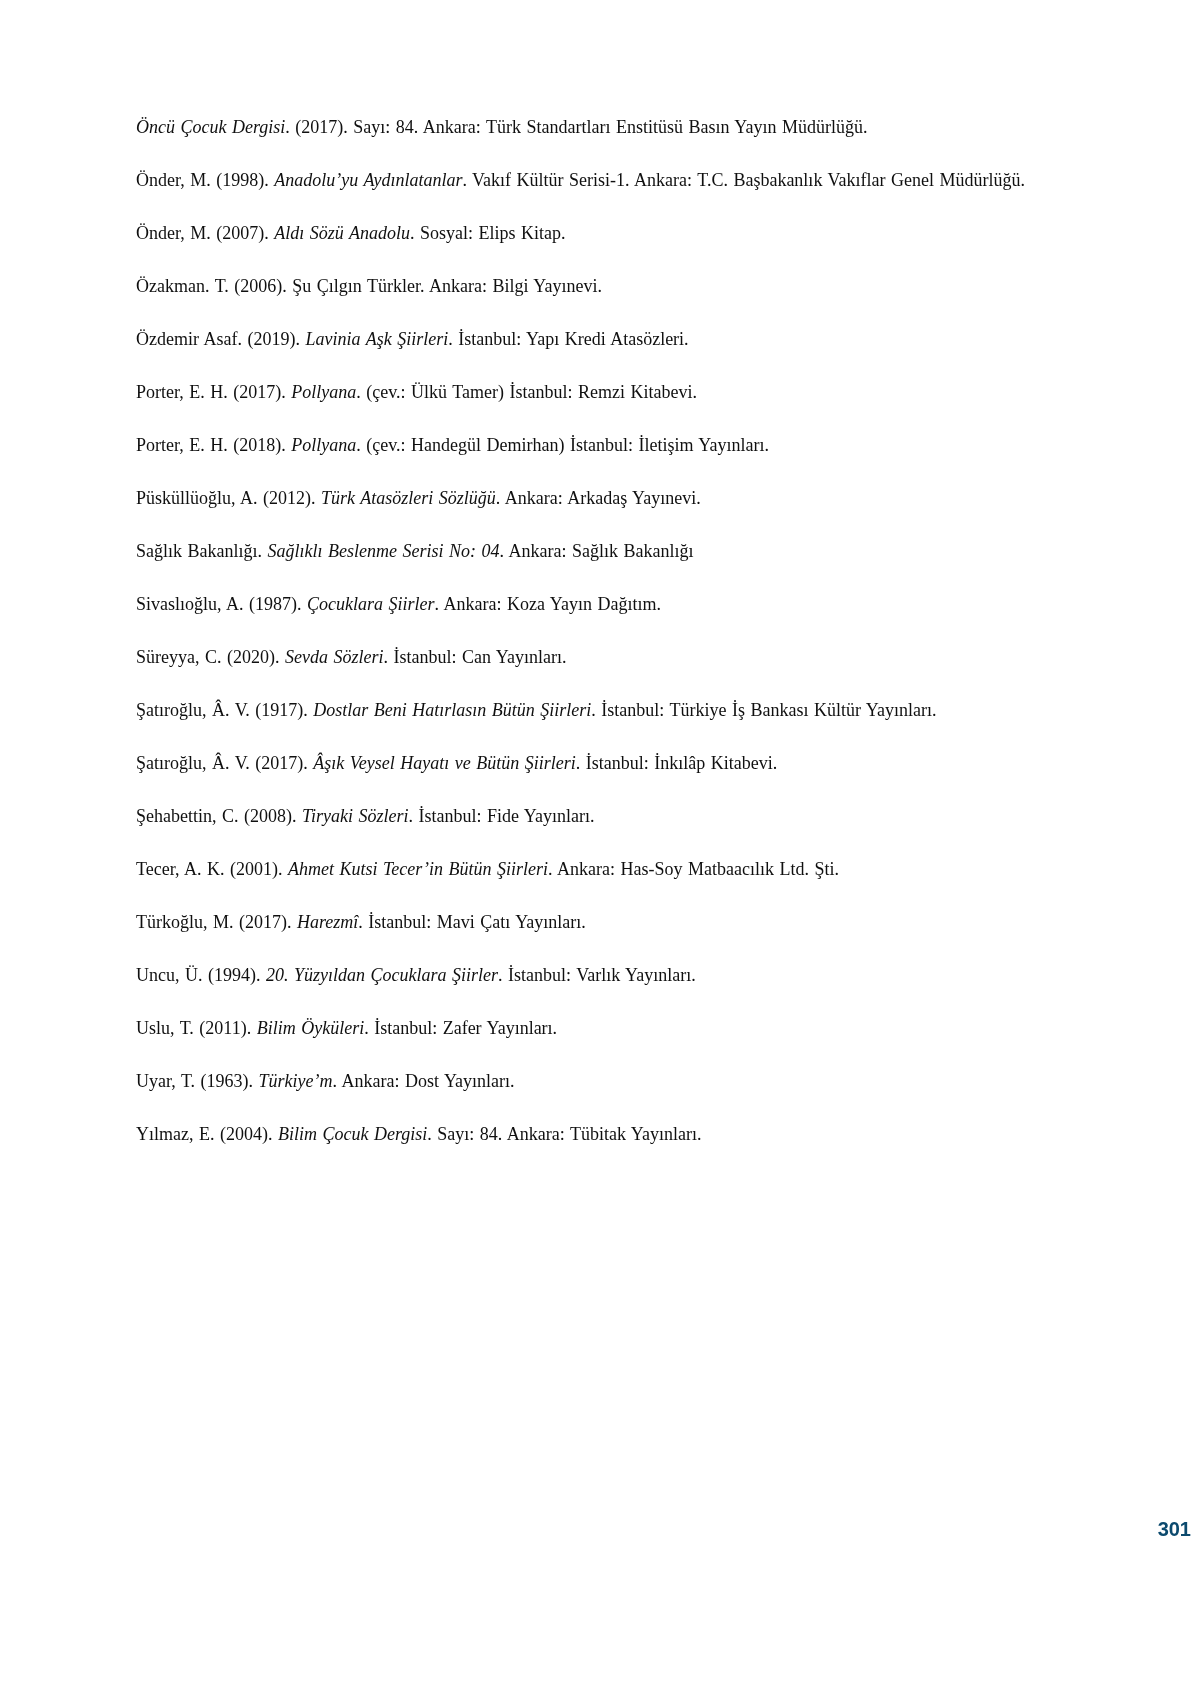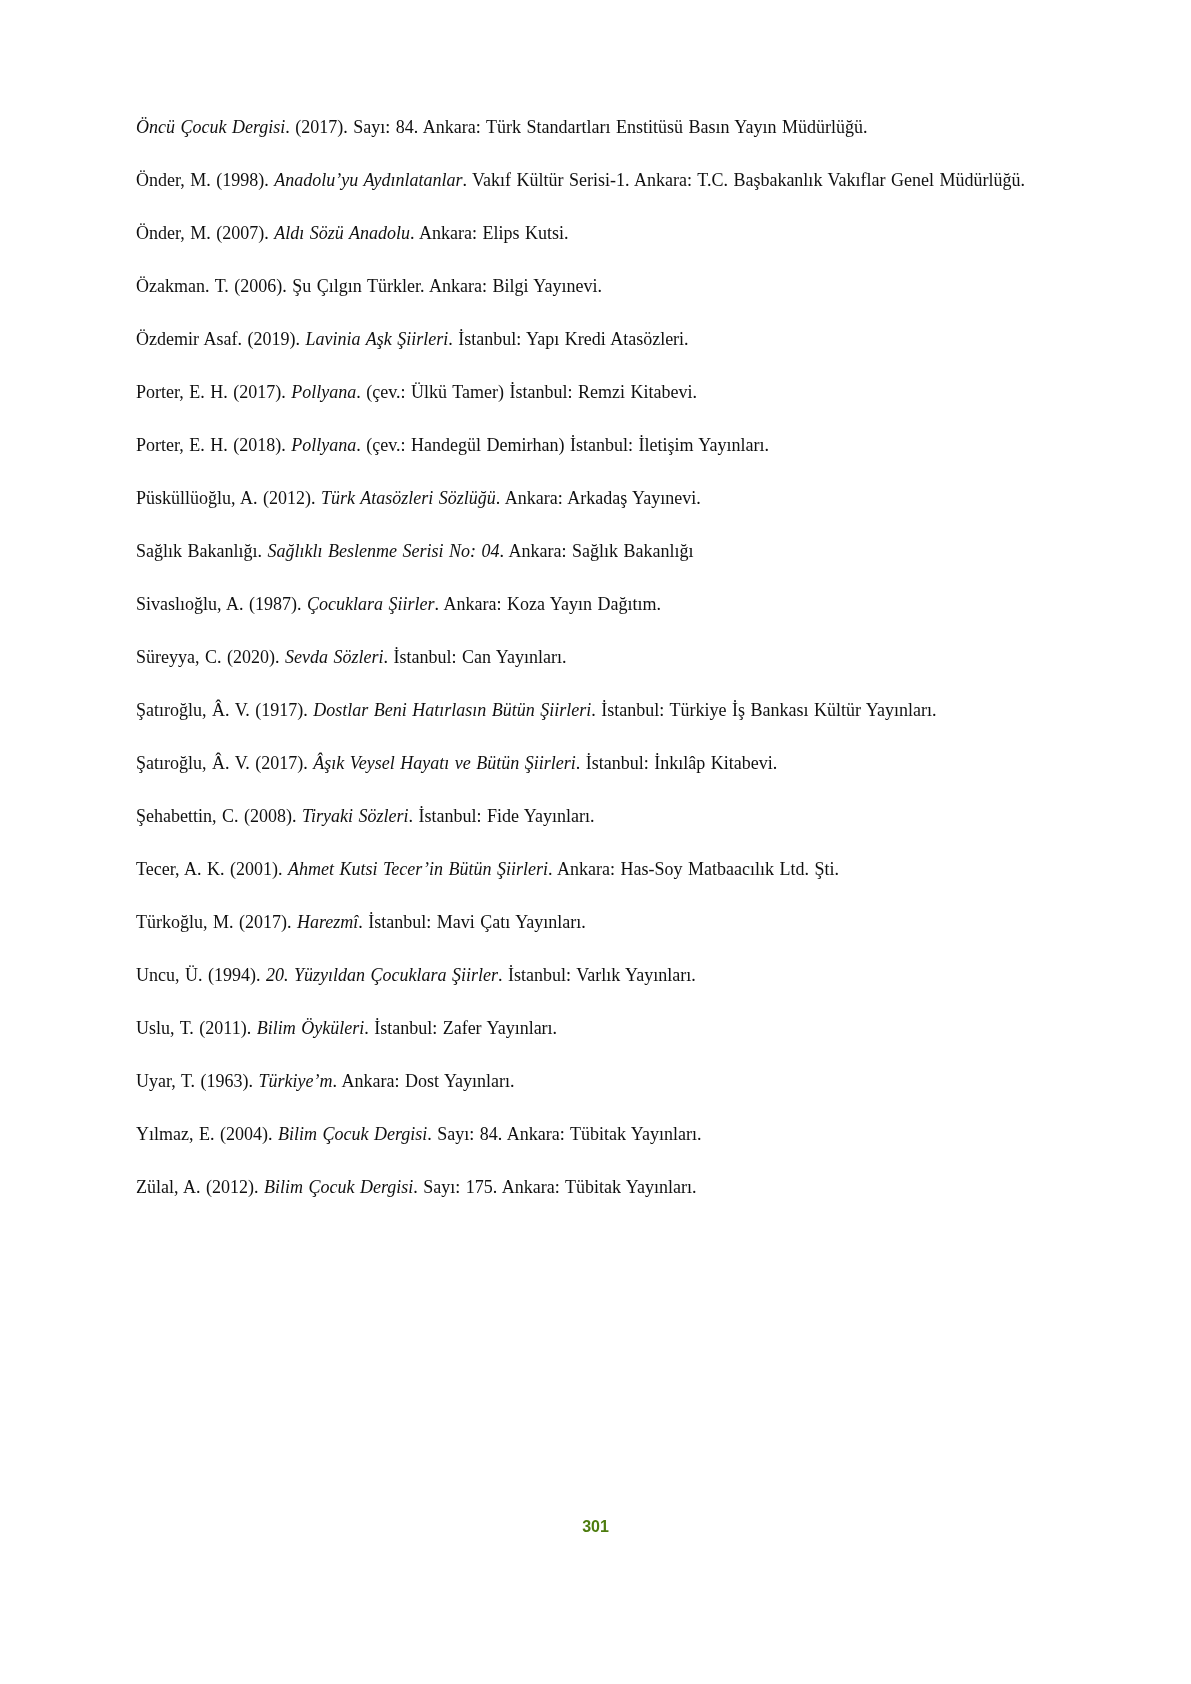--- a/index.html
+++ b/index.html
@@ -26,48 +26,47 @@
     text-align: justify;
     margin-bottom: 23px;
     word-spacing: 1px;
   }
   p.ref span.italic { font-style: italic; }
   .page-number {
     position: absolute;
     top: 1506px;
     left: 0;
     width: 100%;
-    text-align: center;
+    text-align: right;
     font-family: "Liberation Sans", sans-serif;
     font-weight: bold;
-    font-size: 16px;
-    color: #4d7c0f;
+    font-size: 20px;
+    color: #0c4a6e;
   }
 </style>
 </head>
 <body>
 
 <div class="page">
   <div class="references">
       <p class="ref"><span class="italic">Öncü Çocuk Dergisi</span><span class="">. (2017). Sayı: 84. Ankara: Türk Standartları Enstitüsü Basın Yayın Müdürlüğü.</span></p>
       <p class="ref"><span class="">Önder, M. (1998). </span><span class="italic">Anadolu’yu Aydınlatanlar</span><span class="">. Vakıf Kültür Serisi-1. Ankara: T.C. Başbakanlık Vakıflar Genel Müdürlüğü.</span></p>
-      <p class="ref"><span class="">Önder, M. (2007). </span><span class="italic">Aldı Sözü Anadolu</span><span class="">. Ankara: Elips Kutsi.</span></p>
+      <p class="ref"><span class="">Önder, M. (2007). </span><span class="italic">Aldı Sözü Anadolu</span><span class="">. Sosyal: Elips Kitap.</span></p>
       <p class="ref"><span class="">Özakman. T. (2006). Şu Çılgın Türkler. Ankara: Bilgi Yayınevi.</span></p>
       <p class="ref"><span class="">Özdemir Asaf. (2019). </span><span class="italic">Lavinia Aşk Şiirleri</span><span class="">. İstanbul: Yapı Kredi Atasözleri.</span></p>
       <p class="ref"><span class="">Porter, E. H. (2017). </span><span class="italic">Pollyana</span><span class="">. (çev.: Ülkü Tamer) İstanbul: Remzi Kitabevi.</span></p>
       <p class="ref"><span class="">Porter, E. H. (2018). </span><span class="italic">Pollyana</span><span class="">. (çev.: Handegül Demirhan) İstanbul: İletişim Yayınları.</span></p>
       <p class="ref"><span class="">Püsküllüoğlu, A. (2012). </span><span class="italic">Türk Atasözleri Sözlüğü</span><span class="">. Ankara: Arkadaş Yayınevi.</span></p>
       <p class="ref"><span class="">Sağlık Bakanlığı. </span><span class="italic">Sağlıklı Beslenme Serisi No: 04</span><span class="">. Ankara: Sağlık Bakanlığı</span></p>
       <p class="ref"><span class="">Sivaslıoğlu, A. (1987). </span><span class="italic">Çocuklara Şiirler</span><span class="">. Ankara: Koza Yayın Dağıtım.</span></p>
       <p class="ref"><span class="">Süreyya, C. (2020). </span><span class="italic">Sevda Sözleri</span><span class="">. İstanbul: Can Yayınları.</span></p>
       <p class="ref"><span class="">Şatıroğlu, Â. V. (1917). </span><span class="italic">Dostlar Beni Hatırlasın Bütün Şiirleri</span><span class="">. İstanbul: Türkiye İş Bankası Kültür Yayınları.</span></p>
       <p class="ref"><span class="">Şatıroğlu, Â. V. (2017). </span><span class="italic">Âşık Veysel Hayatı ve Bütün Şiirleri</span><span class="">. İstanbul: İnkılâp Kitabevi.</span></p>
       <p class="ref"><span class="">Şehabettin, C. (2008). </span><span class="italic">Tiryaki Sözleri</span><span class="">. İstanbul: Fide Yayınları.</span></p>
       <p class="ref"><span class="">Tecer, A. K. (2001). </span><span class="italic">Ahmet Kutsi Tecer’in Bütün Şiirleri</span><span class="">. Ankara: Has-Soy Matbaacılık Ltd. Şti.</span></p>
       <p class="ref"><span class="">Türkoğlu, M. (2017). </span><span class="italic">Harezmî</span><span class="">. İstanbul: Mavi Çatı Yayınları.</span></p>
       <p class="ref"><span class="">Uncu, Ü. (1994). </span><span class="italic">20. Yüzyıldan Çocuklara Şiirler</span><span class="">. İstanbul: Varlık Yayınları.</span></p>
       <p class="ref"><span class="">Uslu, T. (2011). </span><span class="italic">Bilim Öyküleri</span><span class="">. İstanbul: Zafer Yayınları.</span></p>
       <p class="ref"><span class="">Uyar, T. (1963). </span><span class="italic">Türkiye’m</span><span class="">. Ankara: Dost Yayınları.</span></p>
       <p class="ref"><span class="">Yılmaz, E. (2004). </span><span class="italic">Bilim Çocuk Dergisi</span><span class="">. Sayı: 84. Ankara: Tübitak Yayınları.</span></p>
-      <p class="ref"><span class="">Zülal, A. (2012). </span><span class="italic">Bilim Çocuk Dergisi</span><span class="">. Sayı: 175. Ankara: Tübitak Yayınları.</span></p>
     </div>
   <div class="page-number">301</div>
 </div>
 
 </body></html>

